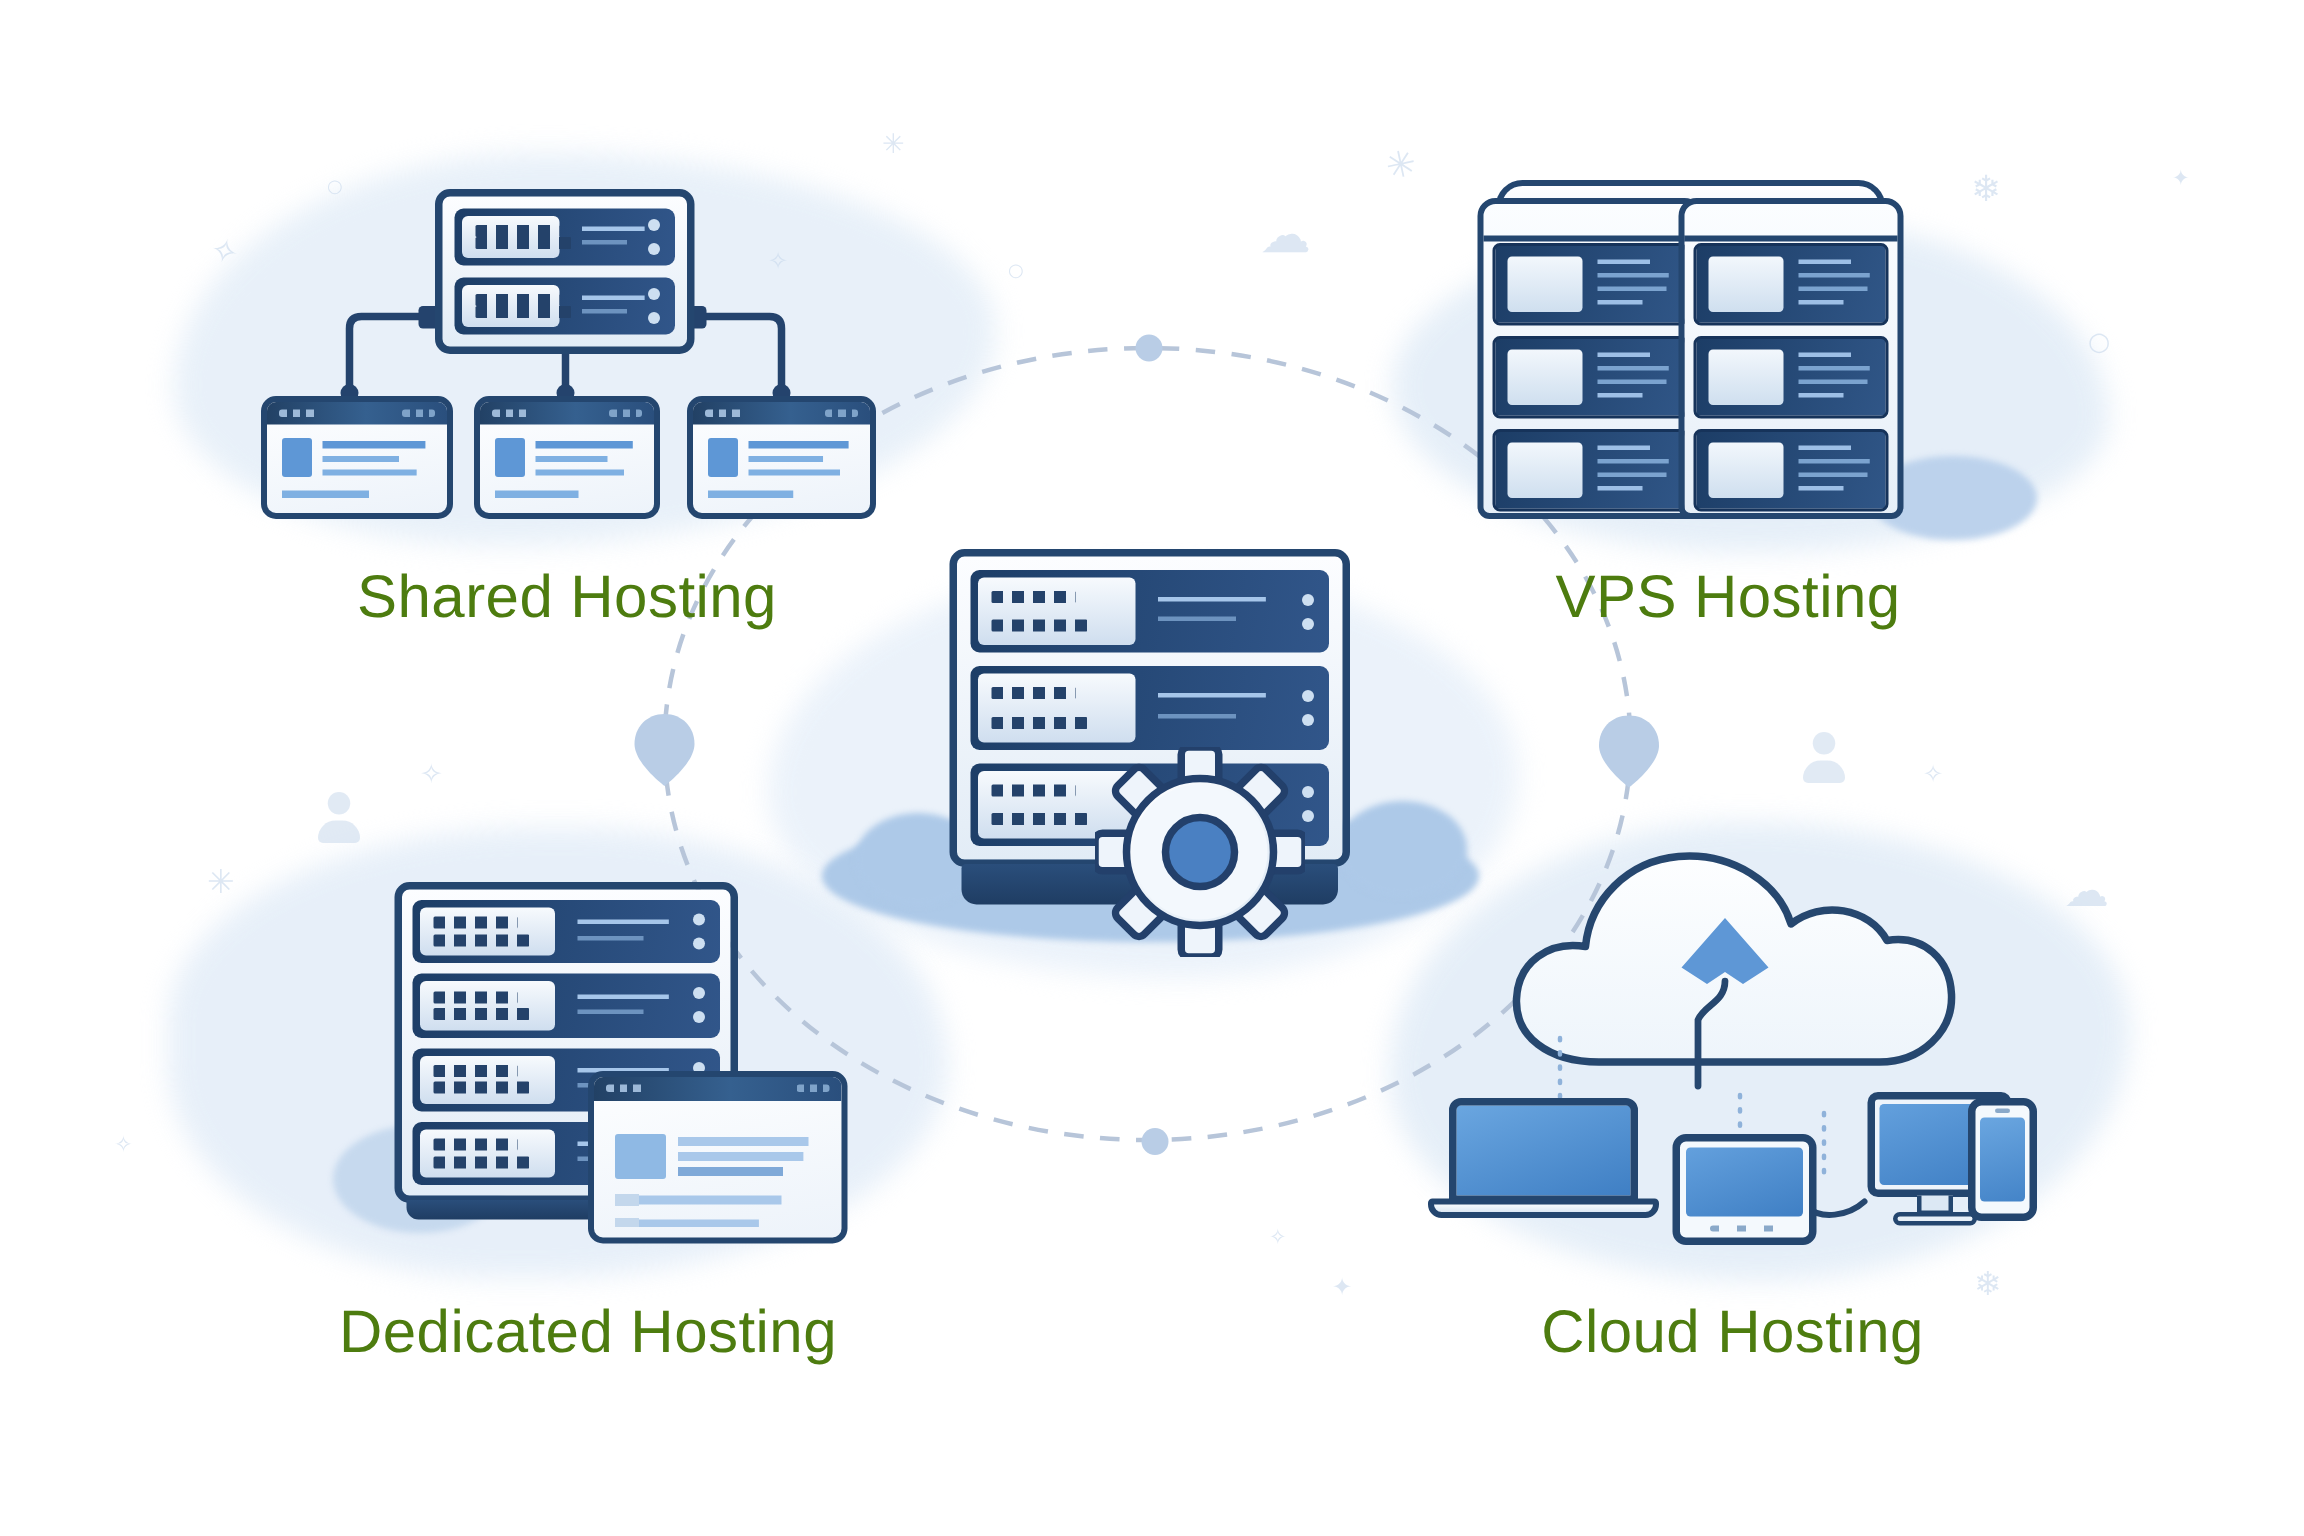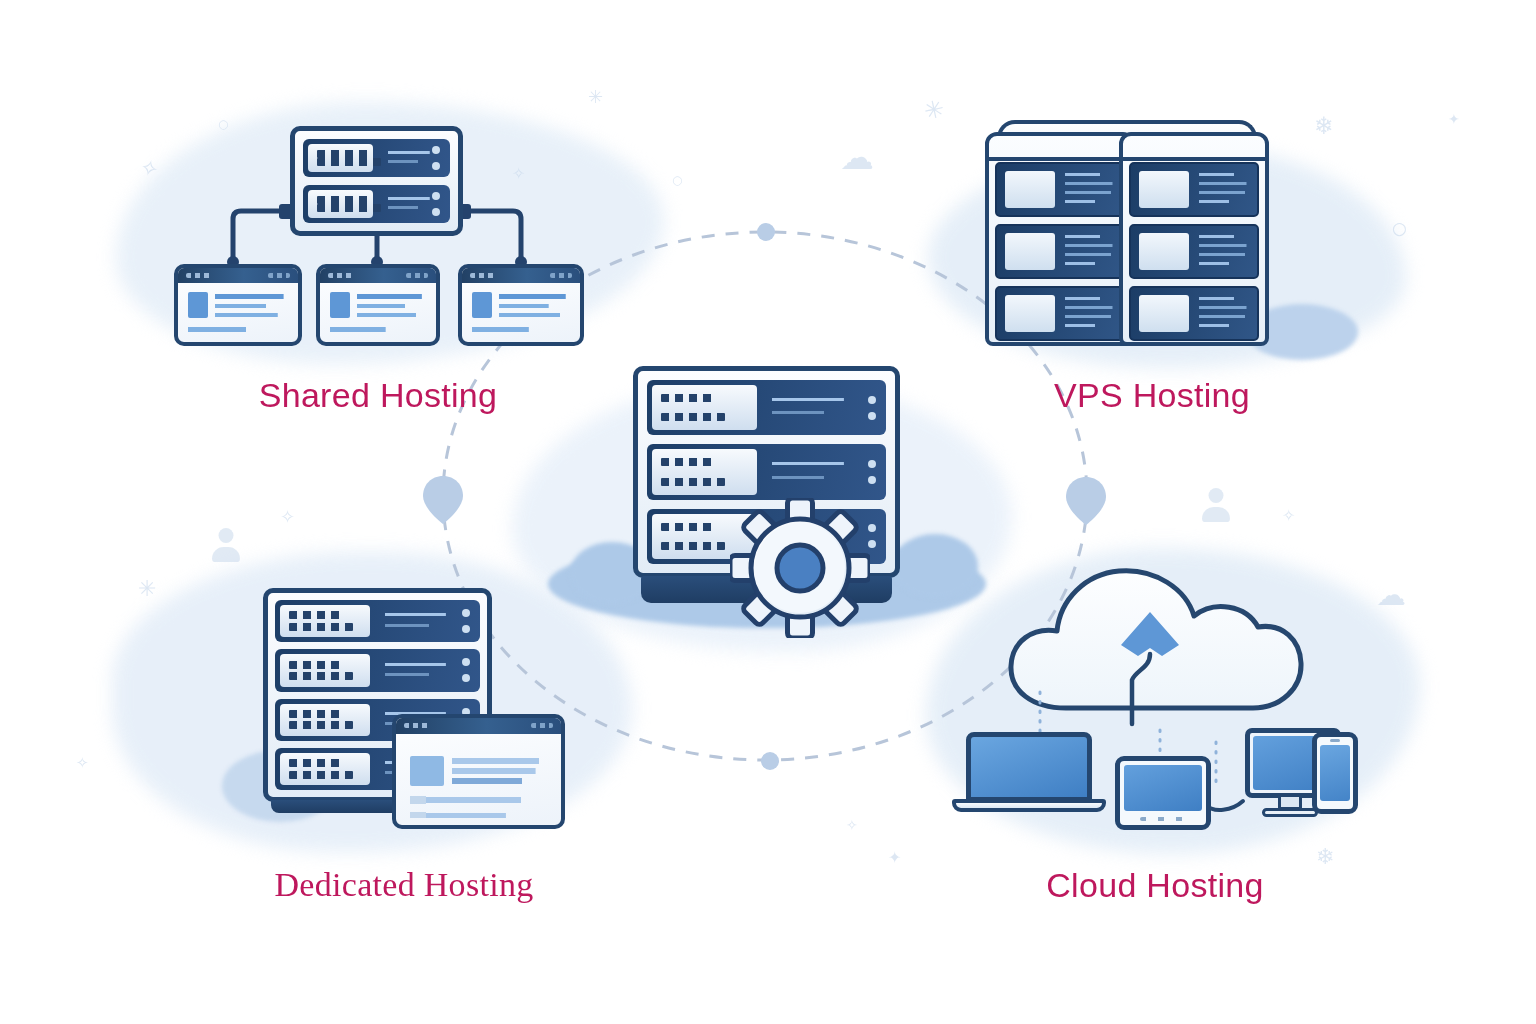--- a/index.html
+++ b/index.html
@@ -110,21 +110,21 @@
   .m-screen{width:100%;height:100%;border-radius:3px;background:linear-gradient(160deg,#63a0dd,#3f7fc4);}
   .mon-stand{left:1278px;top:797px;width:24px;height:13px;background:#dce8f4;border:3px solid #24466f;border-top:none;}
   .mon-base{left:1262px;top:808px;width:56px;height:9px;border:3px solid #24466f;border-radius:5px;background:#e8f0f8;}
   .phone{left:1312px;top:732px;width:46px;height:82px;border:5px solid #24466f;border-radius:9px;background:#f4f9fd;z-index:4;}
   .p-screen{position:absolute;left:3px;right:3px;top:8px;bottom:8px;border-radius:3px;
       background:linear-gradient(165deg,#6aa6e0,#4484c8);}
   .p-dot{position:absolute;top:2px;left:50%;transform:translateX(-50%);width:10px;height:3px;border-radius:2px;background:#8aa9c9;}
 
   
   .label{position:absolute;transform:translateX(-50%);z-index:4;white-space:nowrap;
-         font-size:34px;font-weight:500;letter-spacing:.3px;color:#be185d;}
+         font-size:40px;font-weight:500;letter-spacing:.3px;color:#4d7c0f;}
 
   
   .deco{position:absolute;z-index:1;color:#c7d8ec;opacity:.6;font-family:"DejaVu Sans",sans-serif;line-height:1;}
   .mini-person{position:absolute;z-index:1;width:36px;height:34px;opacity:.55;}
   .mini-person::before{content:"";position:absolute;left:50%;top:0;transform:translateX(-50%);
       width:15px;height:15px;border-radius:50%;background:#c9d9ec;}
   .mini-person::after{content:"";position:absolute;left:50%;bottom:0;transform:translateX(-50%);
       width:28px;height:15px;border-radius:14px 14px 4px 4px;background:#c9d9ec;}
 </style>
 </head>
@@ -283,21 +283,21 @@
       <div class="u-right"></div>
     </div>
   </div>
   <div class="srv-base" style="left:271px;top:800px;width:213px;height:13px;border-radius:0 0 8px 8px;"></div>
   <div class="browser browser-lg" style="left:392px;top:714px;width:173px;height:115px;">
     <div class="b-bar"></div>
     <div class="b-body">
       <div class="b-block"></div>
     </div>
   </div>
-  <div class="label" style="left:404px;top:866px;font-family:Liberation Serif, serif;">Dedicated Hosting</div>
+  <div class="label" style="left:392px;top:866px;">Dedicated Hosting</div>
 
   <div class="dev laptop-screen"></div>
   <div class="dev laptop-base"></div>
   <div class="dev tablet">
     <div class="t-screen"></div>
     <div class="t-dots"></div>
   </div>
   <div class="dev monitor">
     <div class="m-screen"></div>
   </div>

